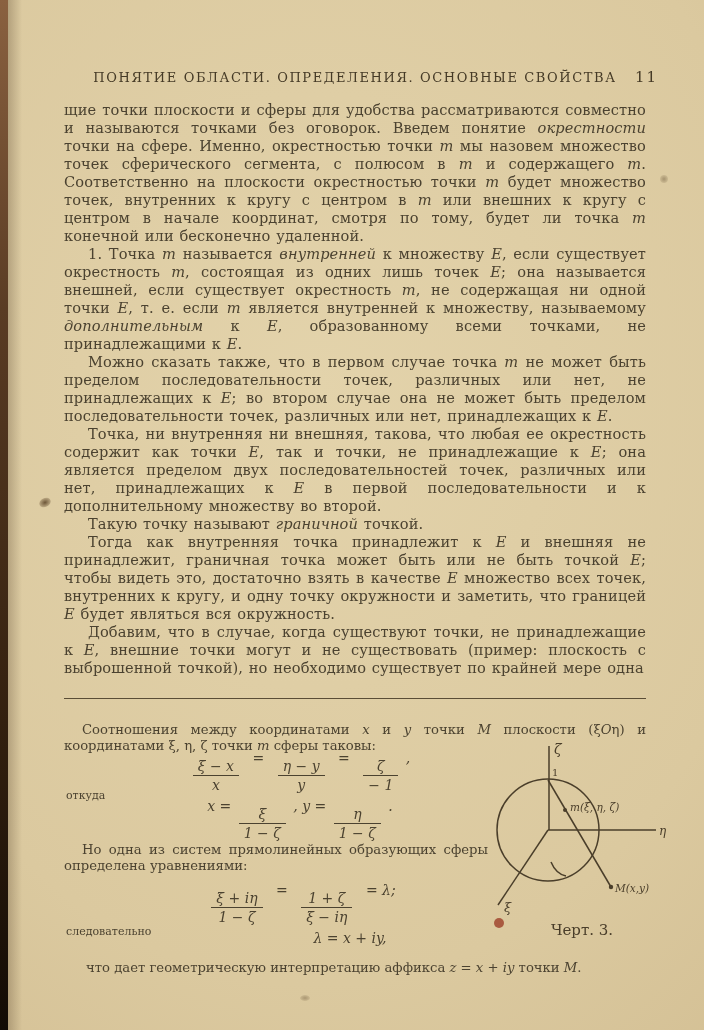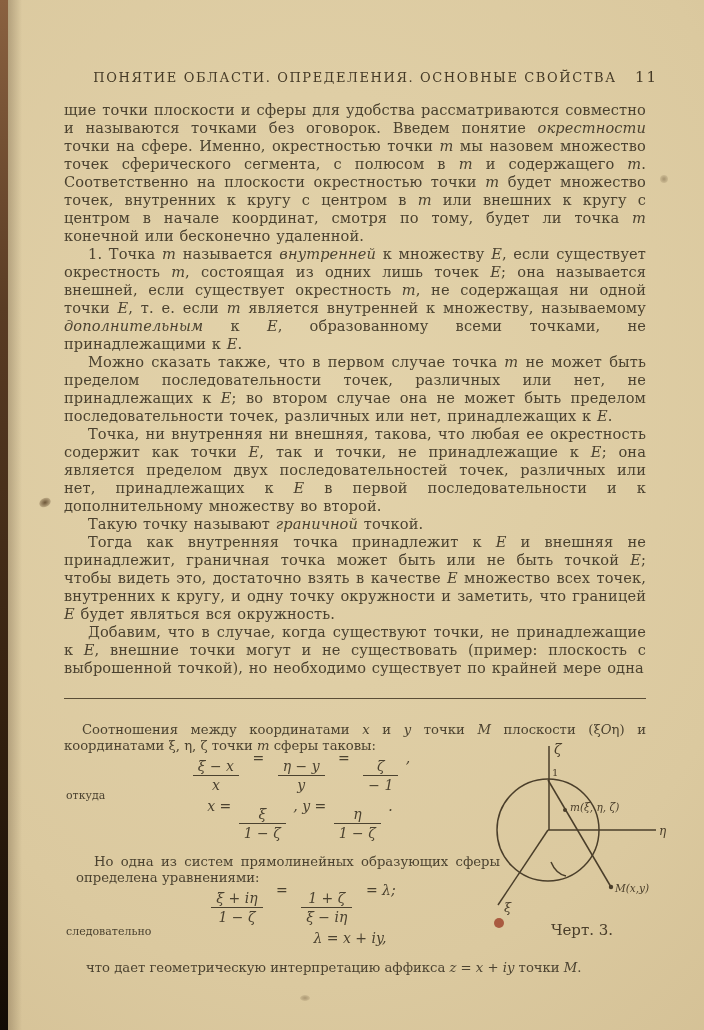--- a/index.html
+++ b/index.html
@@ -36,21 +36,21 @@
   .fn-intro{position:absolute;left:0;top:26px;width:582px;margin:0;text-indent:18px;text-align:justify;}
   .formula{position:absolute;font-style:italic;font-size:14px;text-align:center;white-space:nowrap;}
   .formula .frac{display:inline-flex;flex-direction:column;vertical-align:-8px;text-align:center;margin:0 3px;}
   .formula .num{display:block;padding:0 5px 1px;border-bottom:1.2px solid #4b4230;line-height:1.15;}
   .formula .den{display:block;padding:1px 5px 0;line-height:1.15;}
   .formula .op{margin:0 6px;}
   .f1{left:0;top:54px;width:472px;}
   .fn-word{position:absolute;font-size:11px;}
   .w-otkuda{left:2px;top:92px;}
   .f2{left:0;top:102px;width:472px;}
-  .fn-para2{position:absolute;left:0;top:146px;width:424px;margin:12px;text-indent:18px;text-align:justify;}
+  .fn-para2{position:absolute;left:0;top:146px;width:424px;margin:0;text-indent:18px;text-align:justify;}
   .f3{left:0;top:186px;width:482px;}
   .w-sled{left:2px;top:228px;}
   .f4{left:110px;top:234px;width:352px;}
   .fn-last{position:absolute;left:0;top:264px;width:582px;margin:0;text-indent:22px;}
 
   .figure{position:absolute;left:470px;top:735px;width:234px;height:212px;}
   .figure svg{display:block;}
   .fig-ink{stroke:#4a3e2a;fill:none;stroke-width:1.5;}
   .fig-text{fill:#4a3e2a;font-family:"DejaVu Serif","Liberation Serif",serif;}
 </style>

